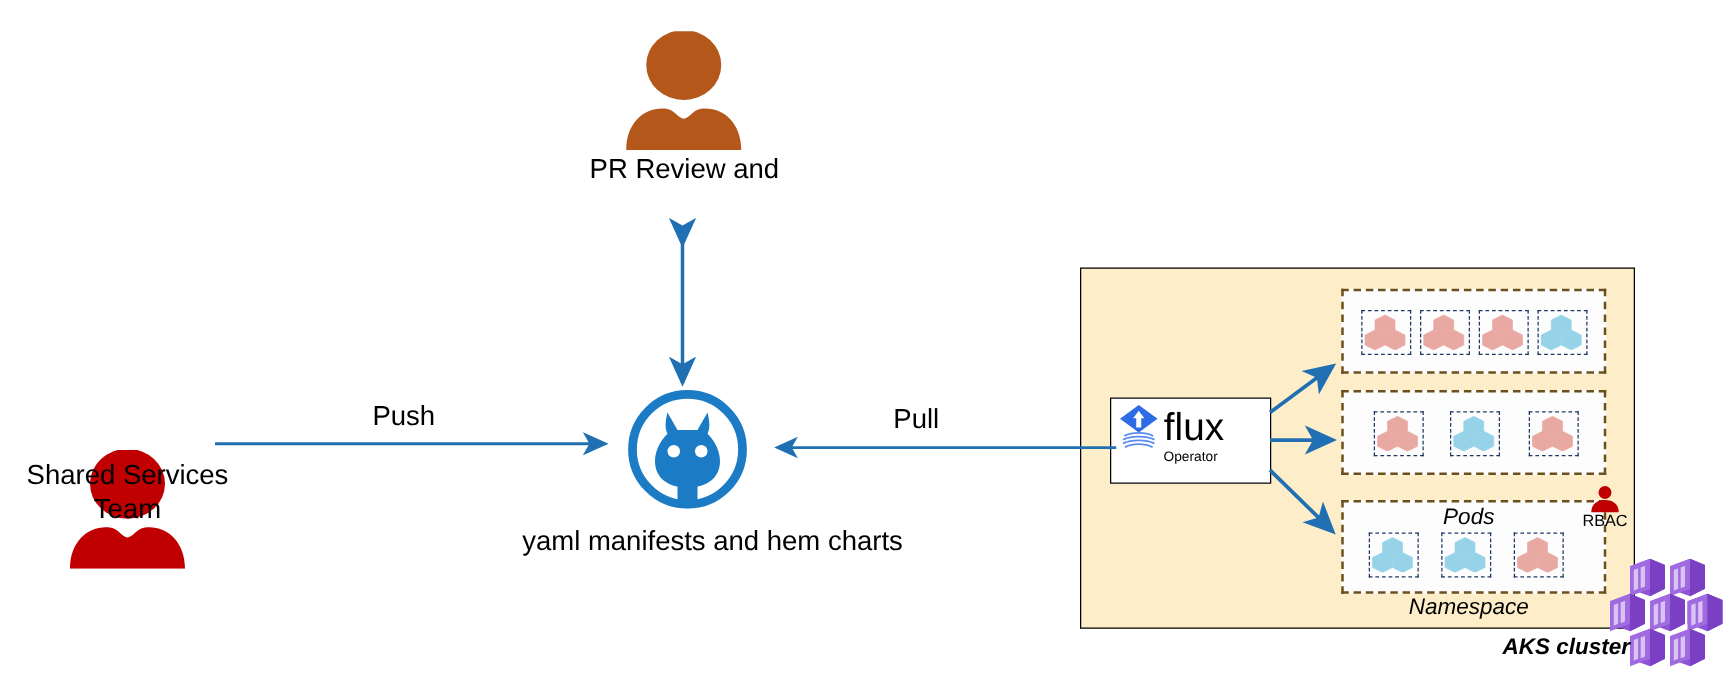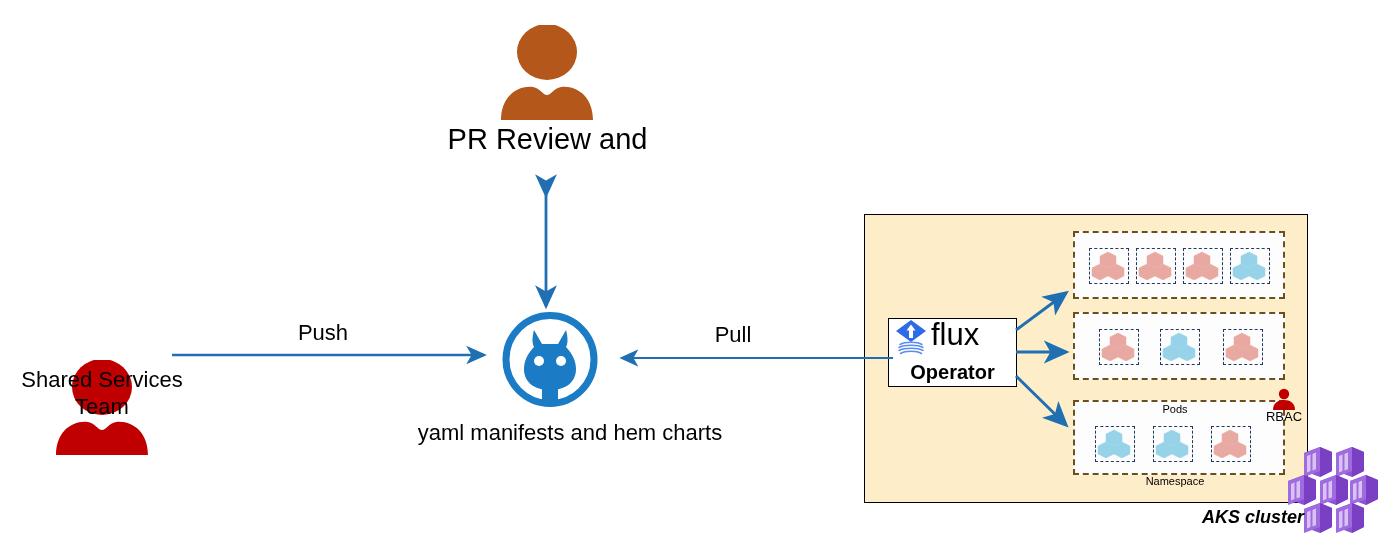--- a/index.html
+++ b/index.html
@@ -6,27 +6,27 @@
   body{width:1384px;height:554px;position:relative;overflow:hidden;
        font-family:"Liberation Sans","DejaVu Sans",sans-serif;color:#000;}
   .abs{position:absolute;}
   .ctext{text-align:center;line-height:1.22;}
 
   
   .person{position:relative;}
 
   
   .lbl-shared{font-size:22px;}
-  .lbl-pr{font-size:29px;}
+  .lbl-pr{font-size:22px;}
   .lbl-github{font-size:22px;}
   .lbl-flow{font-size:22px;}
-  .lbl-ns{font-size:11px;}
+  .lbl-ns{font-size:18px;font-style:italic;}
   .lbl-rbac{font-size:13px;}
   .lbl-aks{font-size:18px;font-weight:bold;font-style:italic;}
-  .lbl-operator{font-size:20px;font-weight:bold;}
+  .lbl-operator{font-size:11px;font-weight:normal;}
 
   
   #aks-panel{background:#fdeec9;border:1.5px solid #000;}
   .ns-box{position:absolute;background:#fdfdfd;border:2px dashed #6b4f1d;}
   .pod-box{position:absolute;border:1.6px dashed #1f3864;background:transparent;}
 
   
   #flux-box{background:#ffffff;border:1.5px solid #000;}
 
   
@@ -202,21 +202,21 @@
     <use href="#nodebox" x="36" y="28"></use>
     <use href="#nodebox" x="66" y="28"></use>
     <use href="#nodebox" x="20" y="56"></use>
     <use href="#nodebox" x="52" y="56"></use>
   </svg>
 </div>
 
 <div class="abs lbl-aks" style="left:1184px;top:507px;width:120px;text-align:right;">AKS cluster</div>
 
 <div class="abs" id="flux-box" style="left:888px;top:318px;width:127px;height:67px;">
-  <div style="display:flex;height:44px;padding-left:5px;">
+  <div style="display:flex;align-items:center;height:44px;padding-left:5px;">
     <svg width="34" height="36" viewBox="0 0 34 36">
       <path d="M17 1 L32 12 L17 23 L2 12 Z" fill="#2E6BE6"></path>
       <path d="M17 5.5 L21.5 11.5 L19 11.5 L19 19 L15 19 L15 11.5 L12.5 11.5 Z" fill="#FFFFFF"></path>
       <g stroke="#5B8DEF" fill="none" stroke-width="1.5" stroke-linecap="round">
         <path d="M6 25.5 C11 22.5, 23 22.5, 28 25.5"></path>
         <path d="M5 28.5 C10.5 25.5, 23.5 25.5, 29 28.5"></path>
         <path d="M5 31.5 C10.5 28.5, 23.5 28.5, 29 31.5"></path>
         <path d="M6.5 34.5 C11.5 31.5, 22.5 31.5, 27.5 34.5"></path>
       </g>
     </svg>

